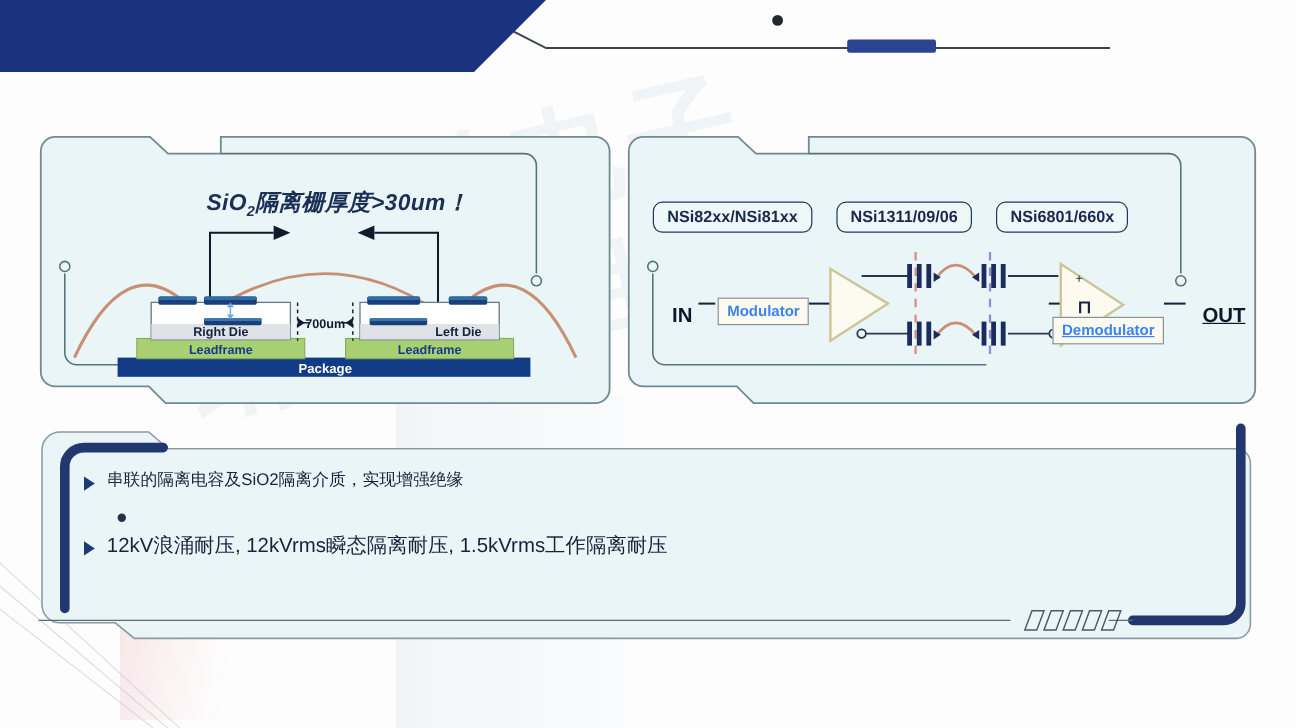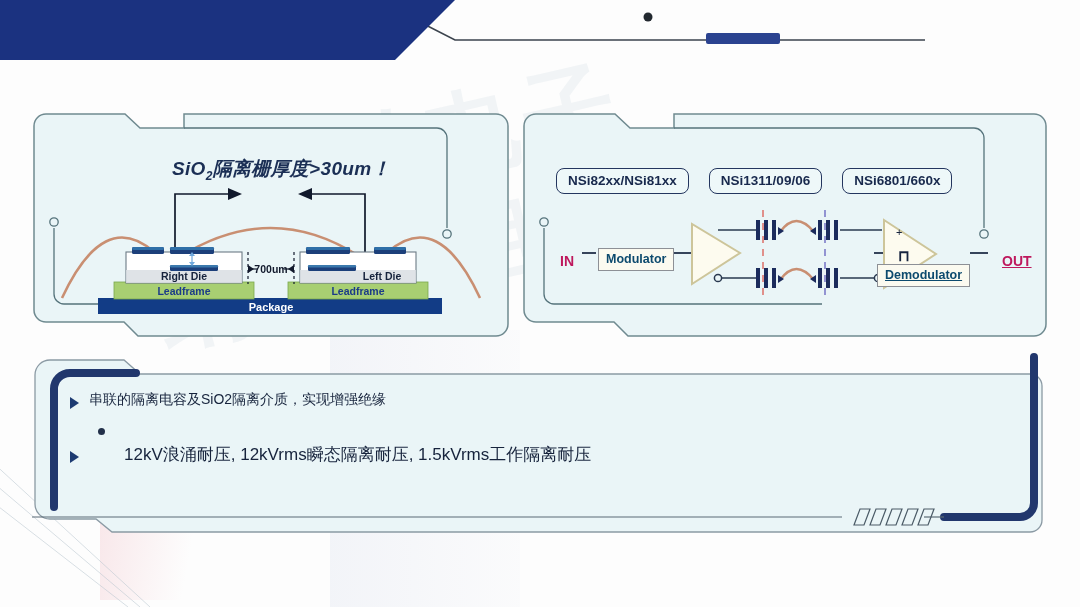--- a/index.html
+++ b/index.html
@@ -57,35 +57,35 @@
   
   .sio2-caption {
     position:absolute; left:172px; top:156px; z-index:6;
     font-size:19px; font-weight:700; color:#1b2f55; white-space:nowrap;
     letter-spacing:0.3px;
     font-style:italic;
   }
   .sio2-caption sub { font-size:12px; }
 
   
-  .chip-row { position:absolute; left:556px; top:168px; z-index:6; display:flex; gap:20px; }
+  .chip-row { position:absolute; left:544px; top:168px; z-index:6; display:flex; gap:20px; }
   .chip {
     border:1.6px solid #24365f; border-radius:8px;
     background:rgba(240,249,251,0.55);
     padding:4px 11px 5px 11px;
     font-size:13.5px; font-weight:700; color:#18294d; white-space:nowrap;
   }
   .blk-label {
     position:absolute; z-index:7;
-    font-size:14px; font-weight:700; color:#be185d; white-space:nowrap;text-align:center;
+    font-size:17px; font-weight:700; color:#0f172a; white-space:nowrap;text-align:center;
   }
   .blk-box {
     position:absolute; z-index:7;
     background:#fbfaf0; border:1.3px solid #8d9096;
-    font-size:12.5px; font-weight:700; color:#0c4a6e;
+    font-size:12.5px; font-weight:700; color:#3b82f6;
     padding:3px 7px 4px 7px; white-space:nowrap;
   }
   .lbl-in  { left:560px; top:253px; }
   .lbl-out { left:1002px; top:253px;text-decoration:underline; }
   .box-mod { left:598px; top:248px; }
   .box-dem { left:877px; top:264px;text-decoration:underline; }
 
   
   .bullets { position:absolute; left:70px; top:390px; z-index:7; width:930px; }
   .b-row { display:flex; align-items:flex-start; margin-bottom:9px; }
@@ -93,21 +93,21 @@
   .b-tri {
     width:0; height:0; border-left:9px solid #1d3b72;
     border-top:6px solid transparent; border-bottom:6px solid transparent;
     margin-top:7px; margin-right:10px; flex:0 0 auto;
   }
   .b-dot {
     width:7px; height:7px; border-radius:50%; background:#22304a;
     margin-top:10px; margin-right:11px; flex:0 0 auto;
   }
   .b-txt { font-size:14px; color:#16233c; line-height:1.35; white-space:nowrap; }
-  .b-txt.small { font-size:17px;margin-left:35px; }
+  .b-txt.small { font-size:17px; }
 </style>
 </head>
 <body>
 
 <div class="watermark">
   <div>纳芯微电子</div>
   <div>纳芯微电子</div>
 </div>
 <div class="wm-pink"></div>
 <div class="wm-band"></div>

